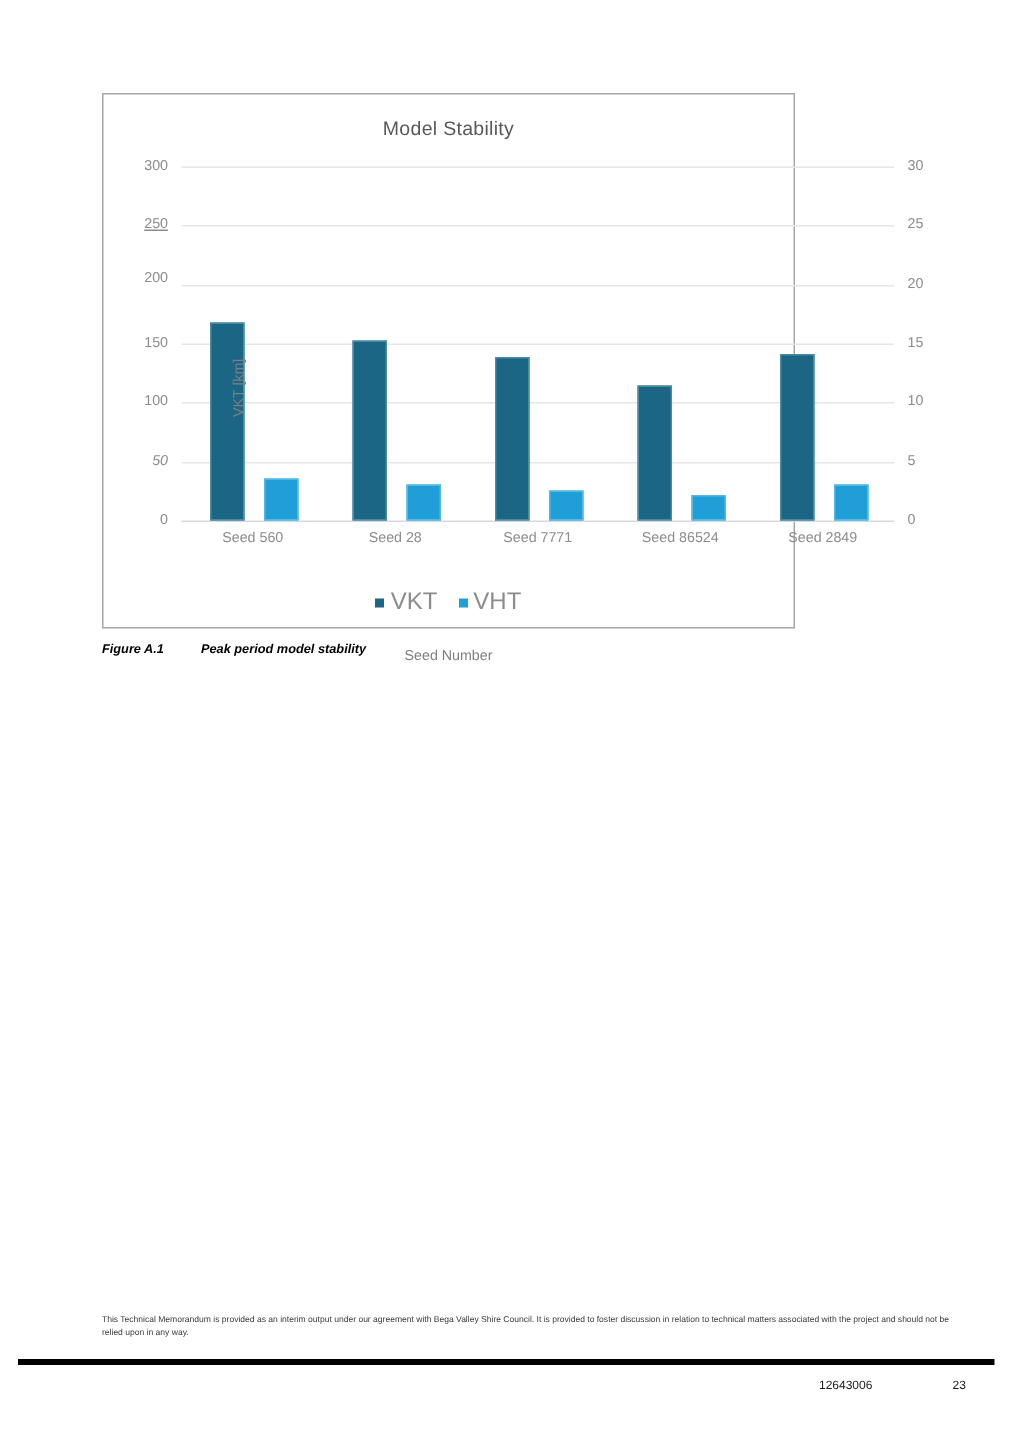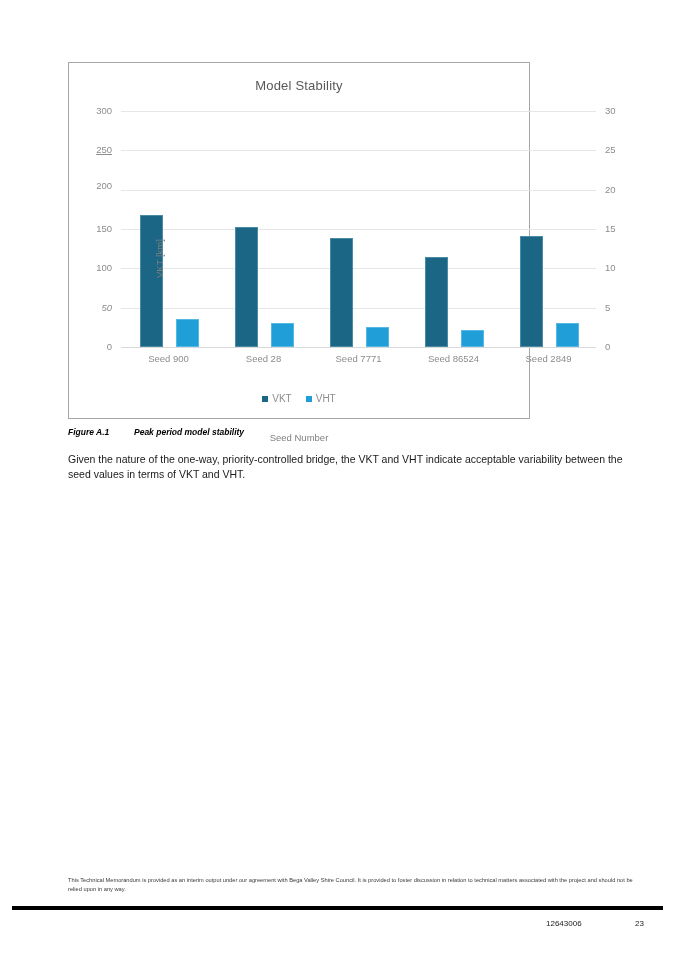--- a/index.html
+++ b/index.html
@@ -160,21 +160,21 @@
     top: 330px;
     display: flex;
     justify-content: center;
     align-items: center;
     gap: 14px;
   }
   .legend-item {
     display: flex;
     align-items: center;
     gap: 4px;
-    font-size: 10px;
+    font-size: 16px;
     color: #8c8c8c;
   }
   .legend-swatch {
     width: 6px;
     height: 6px;
     display: inline-block;
   }
 
   
   .figure-caption {
@@ -283,21 +283,21 @@
           <div class="bar vkt" style="height: 89.68px; background: rgb(27, 102, 133);"></div>
           <div class="bar vht" style="height: 17.3067px; background: rgb(31, 158, 216);"></div>
         </div>
         <div class="group">
           <div class="bar vkt" style="height: 110.92px; background: rgb(27, 102, 133);"></div>
           <div class="bar vht" style="height: 23.6px; background: rgb(31, 158, 216);"></div>
         </div>
       </div>
 
     <div class="xlabels" id="x-labels">
-        <div class="xlabel">Seed 900</div>
+        <div class="xlabel">Seed 560</div>
         <div class="xlabel">Seed 28</div>
         <div class="xlabel">Seed 7771</div>
         <div class="xlabel">Seed 86524</div>
         <div class="xlabel">Seed 2849</div>
       </div>
 
     <div class="axis-title vkt">VKT [km]</div>
 
     <div class="axis-title xaxis">Seed Number</div>
 
@@ -311,20 +311,19 @@
           <span>VHT</span>
         </div>
       </div>
   </div>
 
   <div class="figure-caption">
     <span class="fig-num">Figure A.1</span>
     <span>Peak period model stability</span>
   </div>
 
-  <div class="body-text">Given the nature of the one-way, priority-controlled bridge, the VKT and VHT indicate acceptable variability between the seed values in terms of VKT and VHT.</div>
 
   <div class="footer-note">This Technical Memorandum is provided as an interim output under our agreement with Bega Valley Shire Council. It is provided to foster discussion in relation to technical matters associated with the project and should not be relied upon in any way.</div>
   <div class="footer-rule"></div>
   <div class="footer-meta footer-doc">12643006</div>
   <div class="footer-meta footer-page">23</div>
 
 </div>
 
 </body></html>

